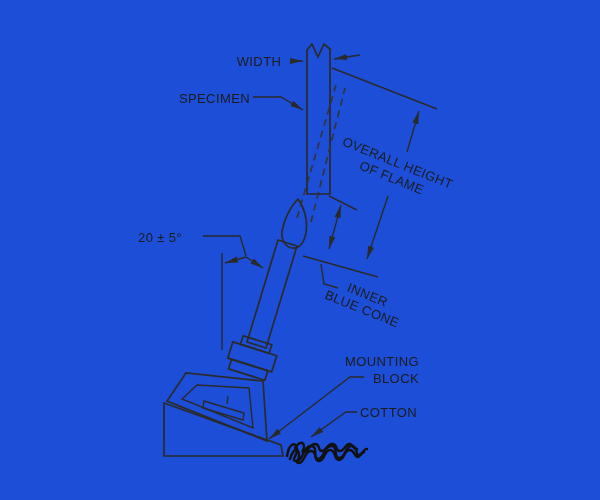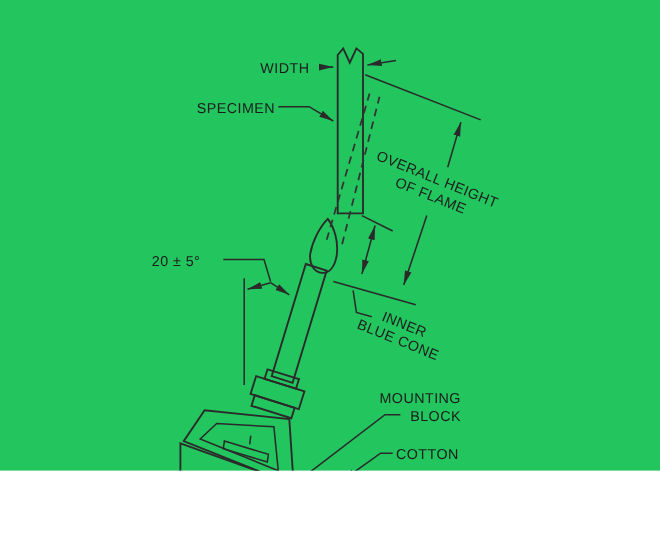--- a/index.html
+++ b/index.html
@@ -1,16 +1,16 @@
 <!DOCTYPE html>
 <html><head>
 <meta charset="utf-8">
 <style>
   html,body{margin:0;padding:0;background:#ffffff;}
-  #stage{position:relative;width:600px;height:428px;background:#22c55e;overflow:hidden;
+  #stage{position:relative;width:600px;height:500px;background:#1d4ed8;overflow:hidden;
          font-family:"Liberation Sans", sans-serif;}
   svg{position:absolute;left:0;top:0;}
   text{font-family:"Liberation Sans", sans-serif;font-size:13px;fill:#1c1c1c;letter-spacing:0.4px;}
   .dim{stroke:#2a2a2a;stroke-width:1.4;fill:none;}
   .thick{stroke:#2a2a2a;stroke-width:1.7;fill:none;}
   .dash{stroke:#333333;stroke-width:1.6;fill:none;stroke-dasharray:7 5;}
   .scribble{stroke:#111111;stroke-width:2.4;fill:none;stroke-linecap:round;}
 </style>
 </head>
 <body>

